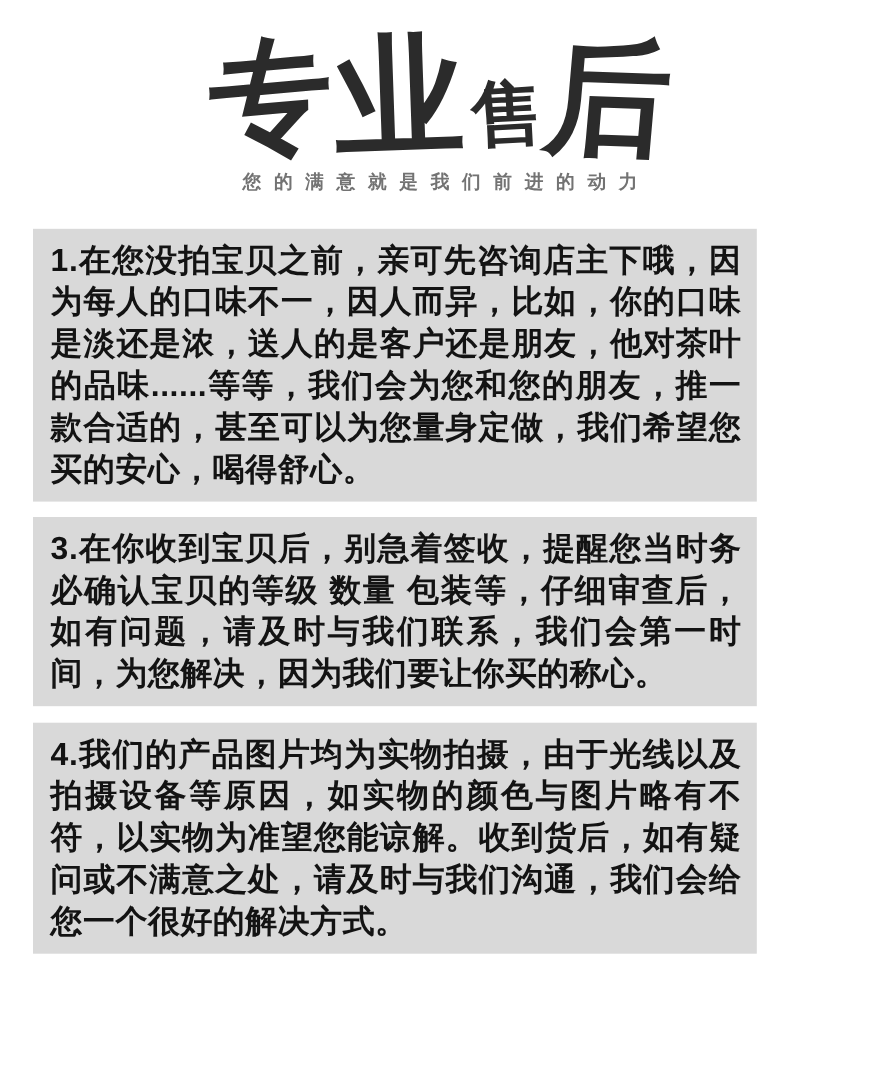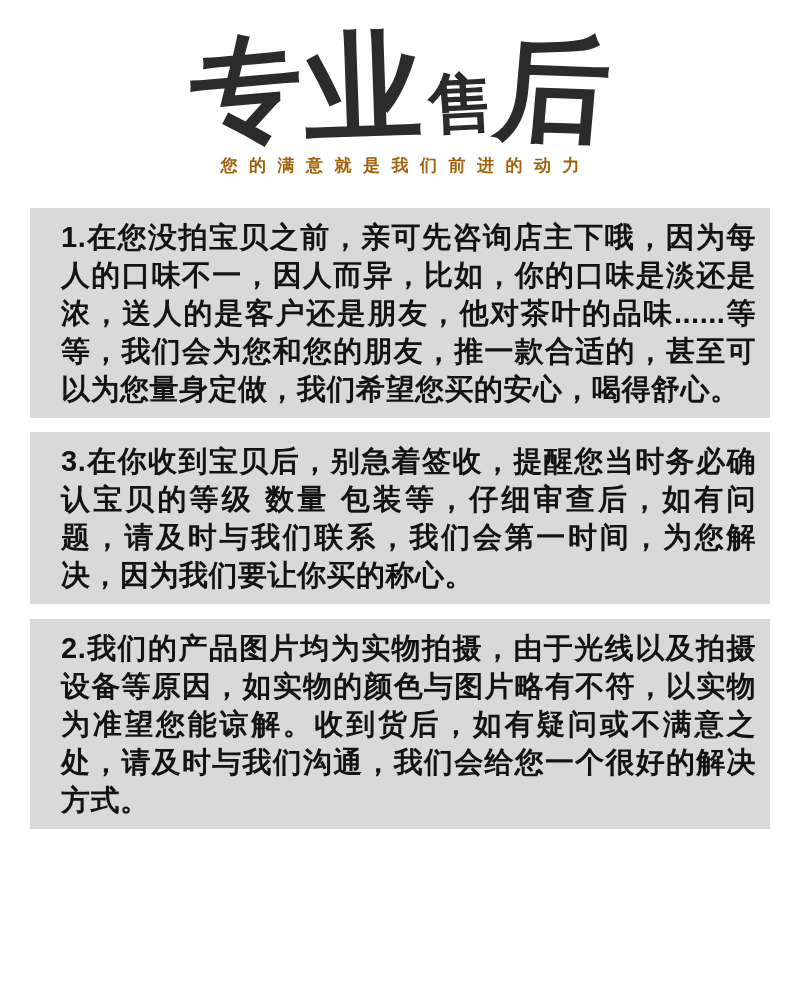--- a/index.html
+++ b/index.html
@@ -21,37 +21,37 @@
     font-weight:900; line-height:1;
   }
   .tc { display:inline-block; }
   .tc1 { font-size:112px; transform:rotate(-5deg) skewX(-4deg); margin-right:2px; }
   .tc2 { font-size:118px; transform:rotate(-2deg); margin-right:4px; }
   .tc3 { font-size:66px;  transform:rotate(-3deg); margin:0 2px 10px 2px; }
   .tc4 { font-size:114px; transform:rotate(2deg) skewX(-3deg); }
   .subtitle {
     margin-top:8px;
     font-size:17px; font-weight:bold;
-    color:#a16207;
+    color:#737373;
     letter-spacing:11.5px;
     text-indent:11.5px; 
     white-space:nowrap;
   }
 
   
   .notices { margin-top:31px; }
   .notice {
-    width:740px;
+    width:658px;
     margin-left:30px;
     background:#d9d9d9;
     color:#131313;
     font-size:29px;
     line-height:38px;
     font-weight:bold;
-    padding:10px 14px 10px 31px;
+    padding:10px 14px 10px 16px;
     text-align:justify;
     letter-spacing:0.5px;
   }
   .notice.n1 { margin-bottom:14px; }
   .notice.n2 { margin-bottom:23px; }
   .notice.n3 { margin-bottom:15px; }
 </style>
 </head>
 <body>
 
@@ -63,16 +63,16 @@
       <span class="tc tc2">业</span>
       <span class="tc tc3">售</span>
       <span class="tc tc4">后</span>
     </div>
     <div class="subtitle">您的满意就是我们前进的动力</div>
   </div>
 
   <div class="notices">
     <div class="notice n1">1.在您没拍宝贝之前，亲可先咨询店主下哦，因为每人的口味不一，因人而异，比如，你的口味是淡还是浓，送人的是客户还是朋友，他对茶叶的品味......等等，我们会为您和您的朋友，推一款合适的，甚至可以为您量身定做，我们希望您买的安心，喝得舒心。</div>
     <div class="notice n3">3.在你收到宝贝后，别急着签收，提醒您当时务必确认宝贝的等级 数量 包装等，仔细审查后，如有问题，请及时与我们联系，我们会第一时间，为您解决，因为我们要让你买的称心。</div>
-    <div class="notice n4">2.我们的产品图片均为实物拍摄，由于光线以及拍摄设备等原因，如实物的颜色与图片略有不符，以实物为准望您能谅解。收到货后，如有疑问或不满意之处，请及时与我们沟通，我们会给您一个很好的解决方式。</div>
+    <div class="notice n4">4.我们的产品图片均为实物拍摄，由于光线以及拍摄设备等原因，如实物的颜色与图片略有不符，以实物为准望您能谅解。收到货后，如有疑问或不满意之处，请及时与我们沟通，我们会给您一个很好的解决方式。</div>
   </div>
 
 </div>
 
 </body></html>

